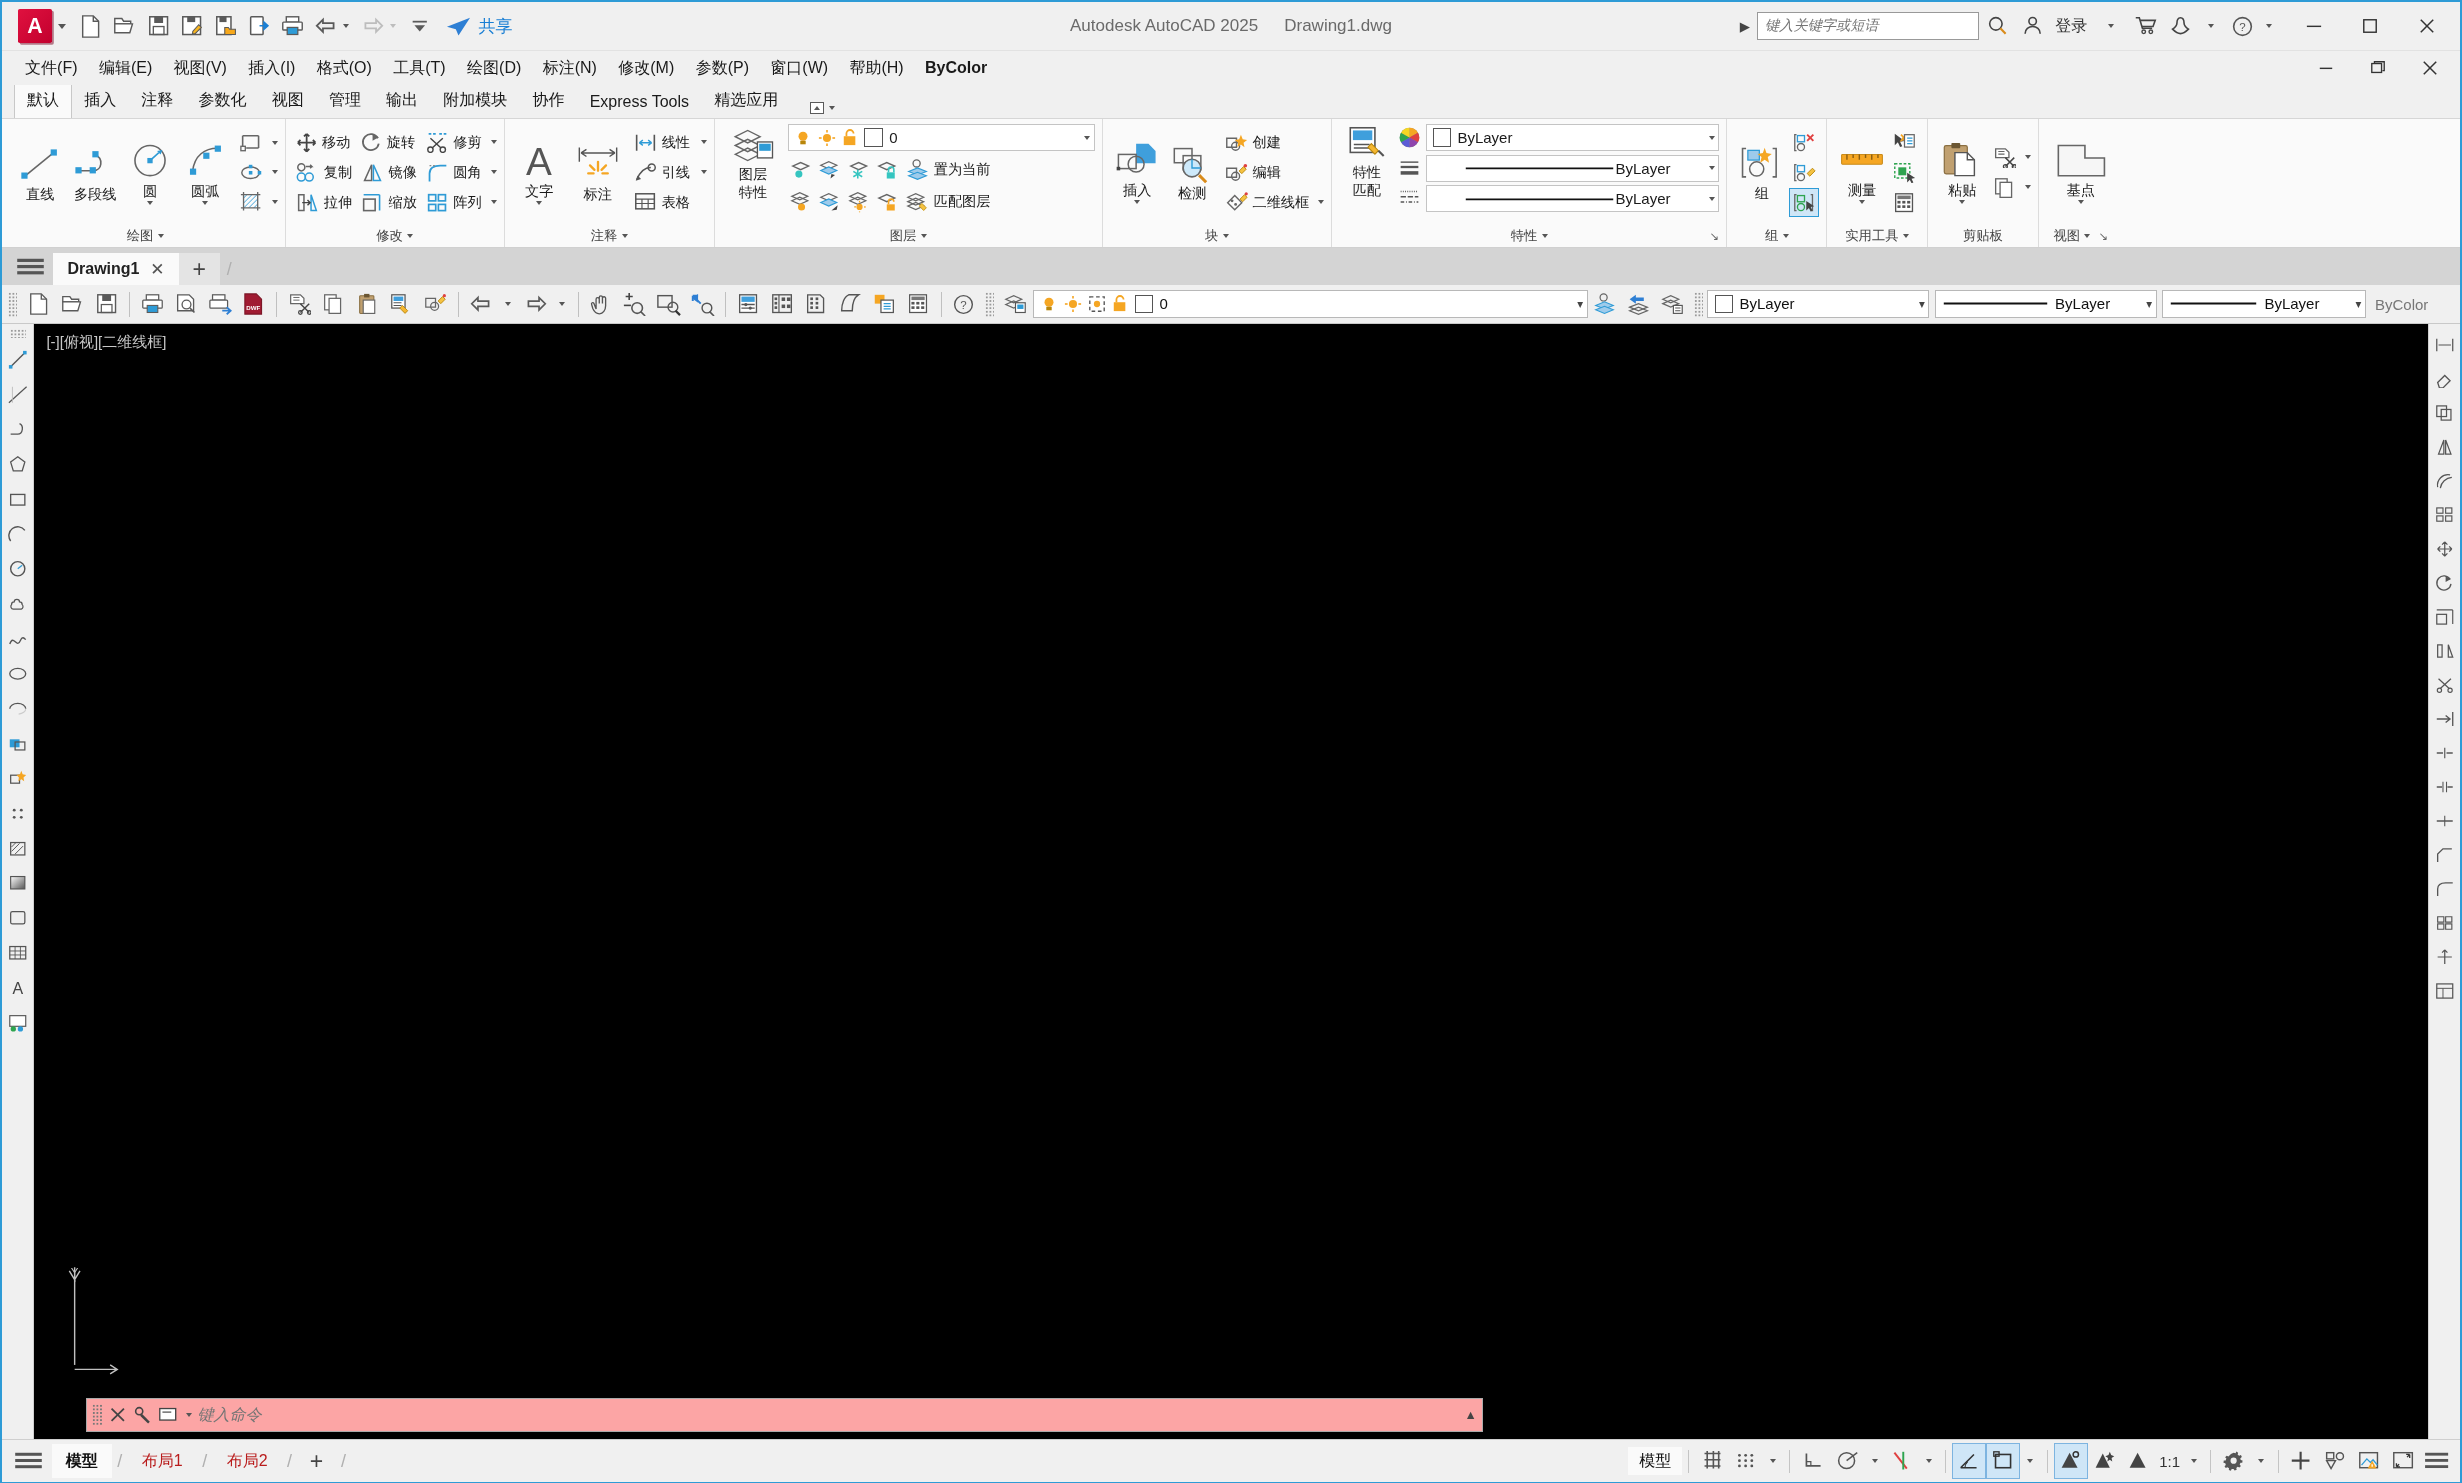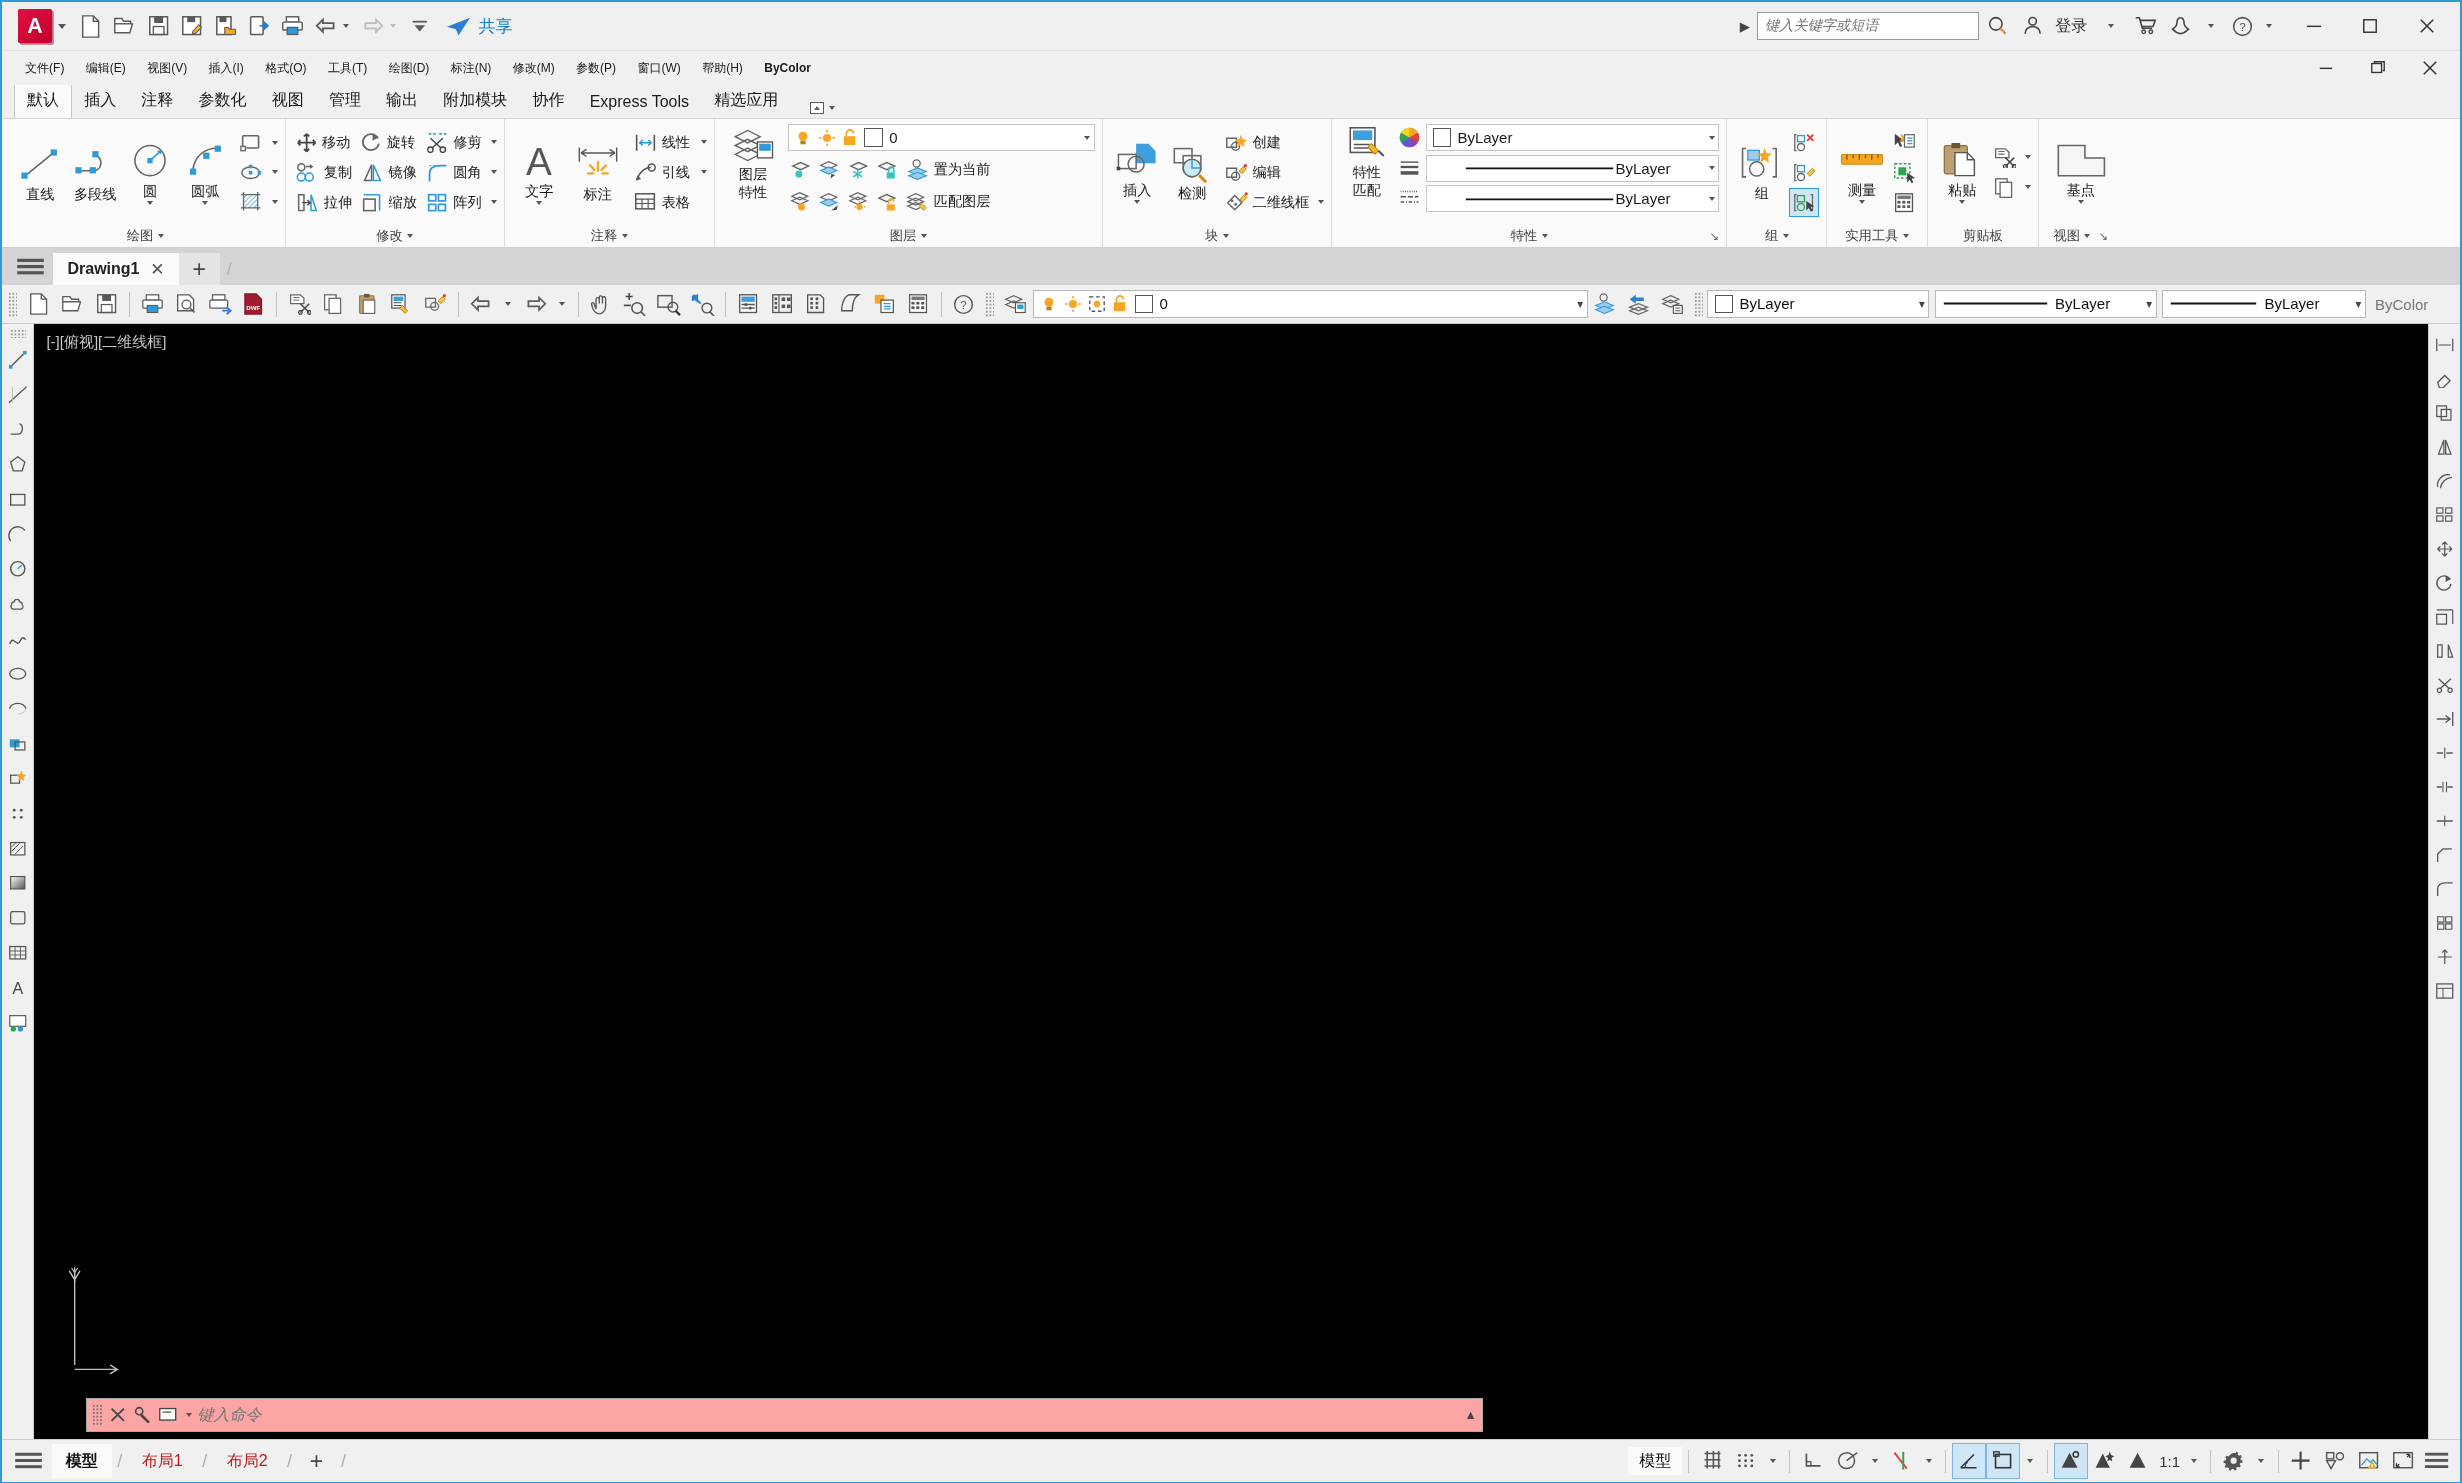--- a/index.html
+++ b/index.html
@@ -74,21 +74,21 @@
     width: 55px; height: 47px; display: flex; align-items: center;
     justify-content: center; cursor: default;
   }
 
   
   .menubar {
     height: 34px; min-height: 34px; display: flex; align-items: center;
     background: #f0f0f0; padding-left: 12.4px; position: relative;
   }
   .menuitem {
-    font-size: 12px; color: #1a1a1a; padding: 4.4px 10.7px; cursor: default;
+    font-size: 16px; color: #1a1a1a; padding: 4.4px 10.7px; cursor: default;
   }
   .win-mini-group { margin-left: auto; display: flex; padding-right: 3.6px; }
   .wbtn2 { width: 52px; height: 32px; display:flex;align-items:center;justify-content:center; }
 
   
   .ribbon-tabs {
     height: 34px; min-height: 34px; display: flex; align-items: flex-end;
     background: #f0f0f0; padding-left: 12.4px; border-bottom: 0.9px solid #d6d6d6;
   }
   .rtab {
@@ -333,20 +333,24 @@
           <path d="M5 7l6 7 6-7z" fill="#5a5a5a"></path>
         </svg>
     </div>
     <div class="share">
       <svg width="27" height="21.3" viewBox="0 0 30 24">
           <path d="M28 2L2 12l10 3 3 7z" fill="#2e7fd4"></path>
         </svg>
       <span>共享</span>
     </div>
 
+    <div class="title-center">
+      <span>Autodesk AutoCAD 2025</span>
+      <span>Drawing1.dwg</span>
+    </div>
 
     <div class="tb-right">
       <span style="font-size:13.3px;color:#444;margin-right:5.3px">▶</span>
       <div class="search-box">
         <input readonly="" placeholder="键入关键字或短语" style="">
       </div>
       <div class="qicon">
         <svg width="21.3" height="21.3" viewBox="0 0 24 24">
             <circle cx="10" cy="10" r="7" fill="none" stroke="#444" stroke-width="1.8"></circle>
             <path d="M15 15l6 6" stroke="#d98b1a" stroke-width="2.4"></path>

